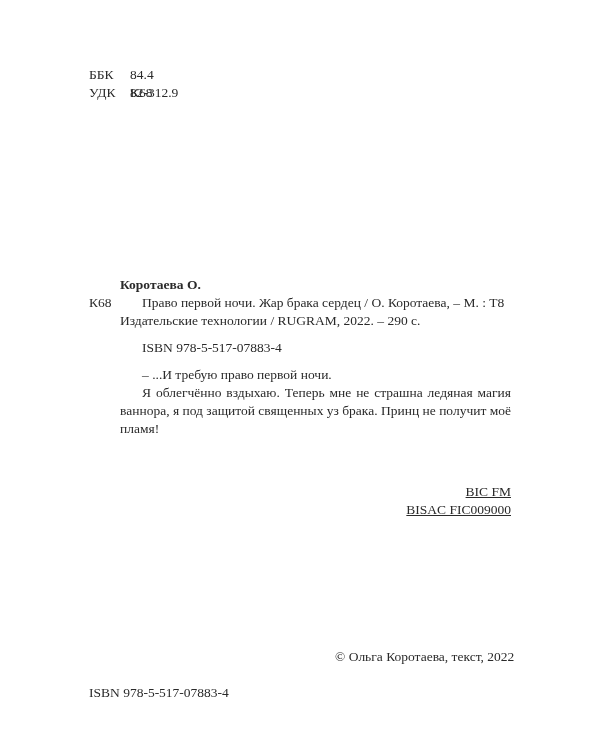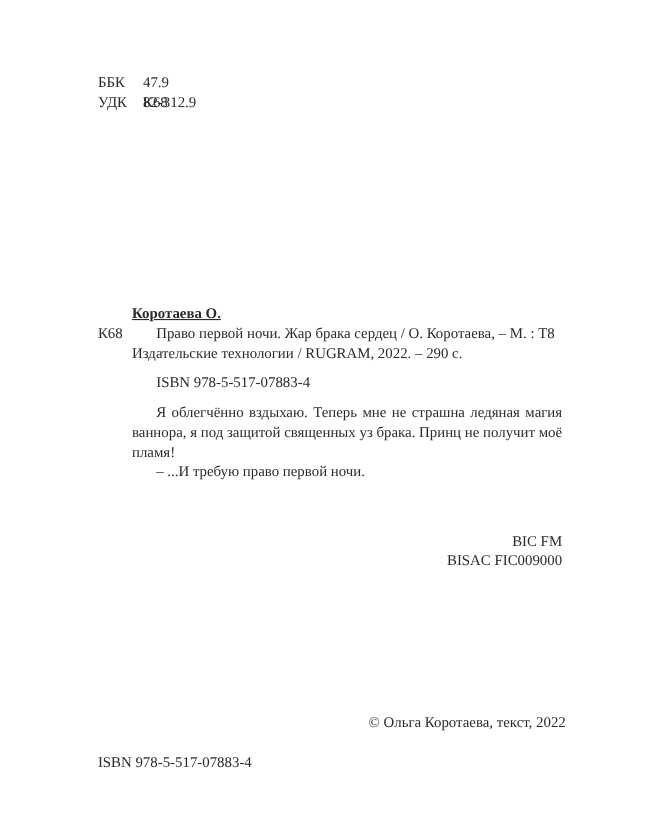--- a/index.html
+++ b/index.html
@@ -34,41 +34,41 @@
   .copyright { position: absolute; left: 303px; }
 </style>
 </head>
 <body>
 
 <div>
   <div class="class-row" style="top:48px;margin-top:36px;">
     <span class="lbl">УДК</span><span class="val">82-312.9</span>
   </div>
   <div class="class-row" style="top:66px;">
-    <span class="lbl">ББК</span><span class="val">47.9</span>
+    <span class="lbl">ББК</span><span class="val">84.4</span>
   </div>
   <div class="class-row" style="top:84px;">
     <span class="lbl"></span><span class="val">К68</span>
   </div>
 </div>
 
 <div>
-  <div class="abs bold" style="left:120px; top:276px;text-decoration:underline;">Коротаева О.</div>
+  <div class="abs bold" style="left:120px; top:276px;">Коротаева О.</div>
   <div class="abs" style="left:89px; top:294px;">К68</div>
   <div class="abs" style="left:142px; top:294px;">Право первой ночи. Жар брака сердец / О. Коротаева, – М. : Т8</div>
   <div class="abs" style="left:120px; top:312px;">Издательские технологии / RUGRAM, 2022. – 290 с.</div>
   <div class="abs" style="left:142px; top:339px;">ISBN 978-5-517-07883-4</div>
 </div>
 
 <div class="biblio" style="top:366px;">
+  <div class="indent">– ...И требую право первой ночи.</div>
   <div class="indent justify">Я облегчённо вздыхаю. Теперь мне не страшна ледяная магия ваннора, я под защитой священных уз брака. Принц не получит моё пламя!</div>
-  <div class="indent">– ...И требую право первой ночи.</div>
 </div>
 
-<div class="right-block" style="top:483px;">
+<div class="right-block" style="top:483px;text-decoration:underline;">
   <div>BIC FM</div>
   <div>BISAC FIC009000</div>
 </div>
 
 <div>
   <div class="abs" style="left:89px; top:684px;">ISBN 978-5-517-07883-4</div>
   <div class="copyright" style="top:648px;margin-left:32px;">
     <div>© Ольга Коротаева, текст, 2022</div>
   </div>
 </div>

